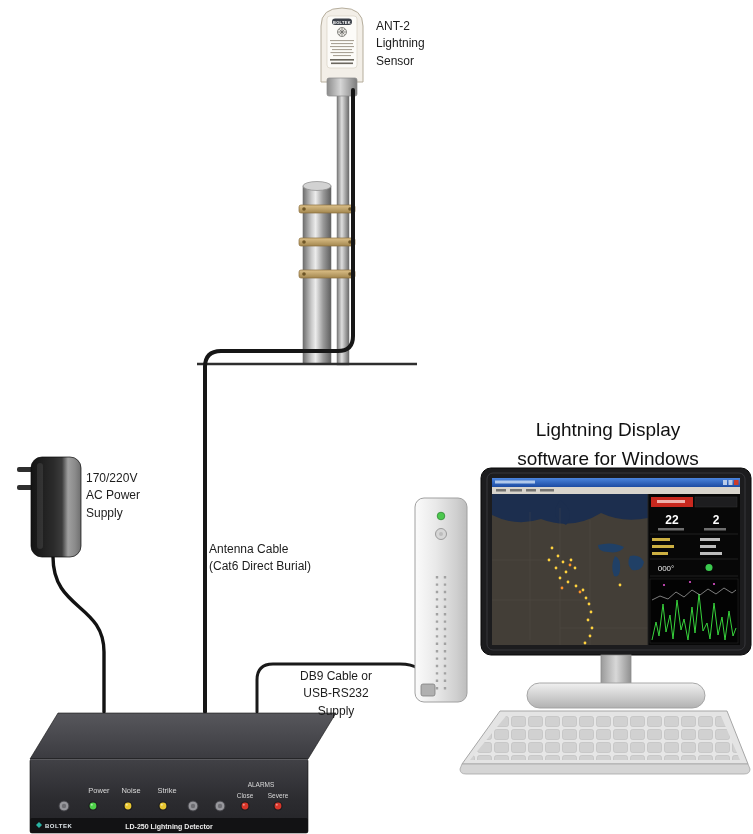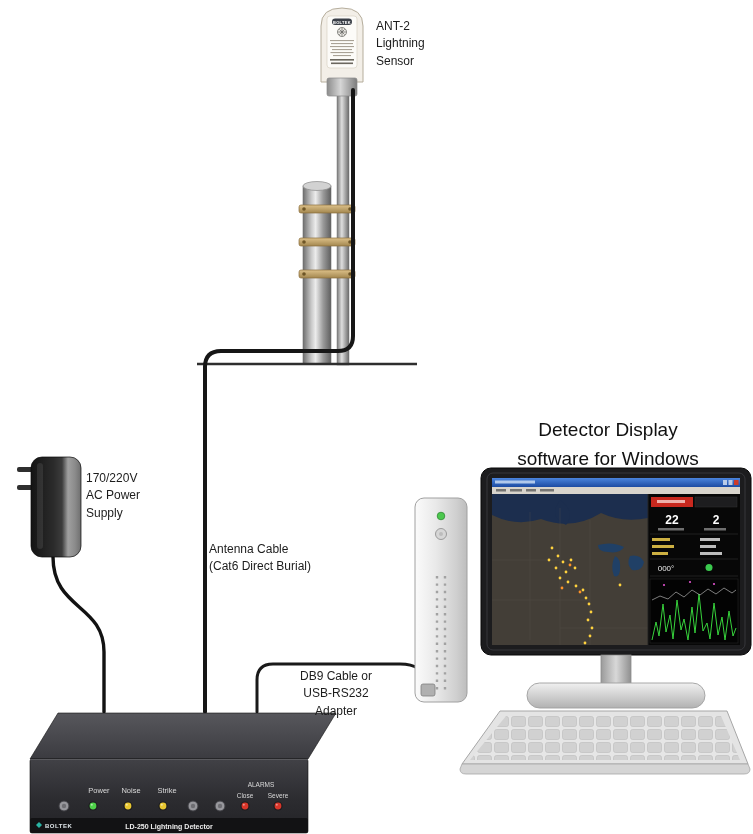--- a/index.html
+++ b/index.html
@@ -321,18 +321,18 @@
 
   <div class="diagram-label" style="left:86px; top:470px; width:110px;">170/220V
 AC Power
 Supply</div>
 
   <div class="diagram-label" style="left:209px; top:541px; width:160px;">Antenna Cable
 (Cat6 Direct Burial)</div>
 
   <div class="diagram-label label-db9" style="left:276px; top:668px; width:120px;">DB9 Cable or
 USB-RS232
-Adapter</div>
-
-  <div class="diagram-label label-display" style="left:488px; top:416px; width:240px;">Detector Display
+Supply</div>
+
+  <div class="diagram-label label-display" style="left:488px; top:416px; width:240px;">Lightning Display
 software for Windows</div>
 
 </div>
 
 </body></html>

